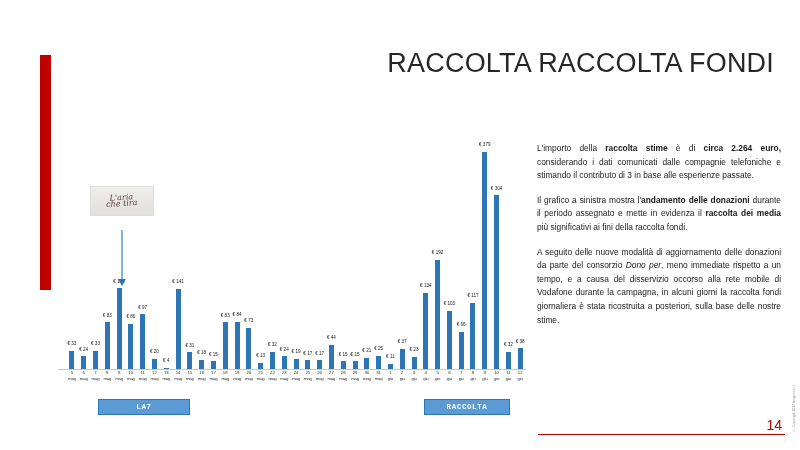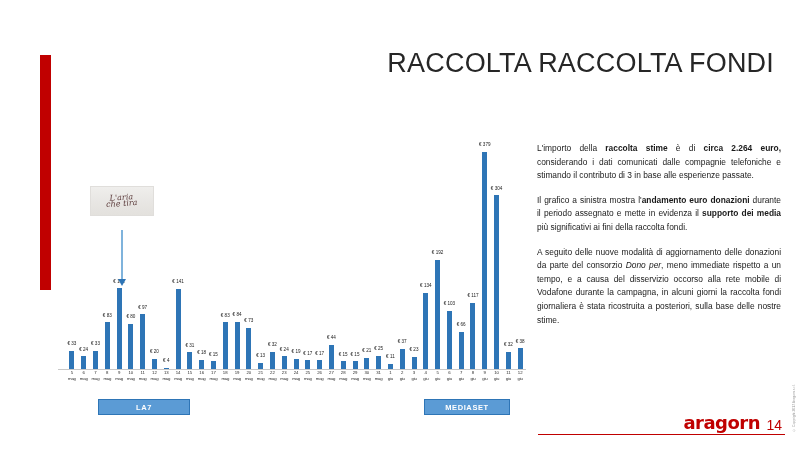--- a/index.html
+++ b/index.html
@@ -119,20 +119,21 @@
     height: 16px;
     border: 1px solid #2E75B6;
     background: #5B9BD5;
     color: #ffffff;
     font-size: 7.5px;
     font-weight: bold;
     letter-spacing: 0.6px;
     display: flex;
     align-items: center;
     justify-content: center;
+    font-family: Liberation Mono, monospace;
   }
   .pill.la7 { left: 98px; top: 399px; width: 92px; }
   .pill.mediaset { left: 424px; top: 399px; width: 86px; }
 
   
   .logo-thumb {
     position: absolute;
     left: 90px; top: 186px;
     width: 64px; height: 30px;
     background: linear-gradient(180deg,#efeeec 0%,#e8e6e3 55%,#e3e1dd 100%);
@@ -201,21 +202,21 @@
 <body>
 
 <div id="slide">
 
   <div class="accent-bar"></div>
 
   <div class="slide-title">RACCOLTA RACCOLTA FONDI</div>
 
   <div class="body-col">
     <p>L'importo della <b>raccolta stime</b> è di <b>circa 2.264 euro,</b> considerando i dati comunicati dalle compagnie telefoniche e stimando il contributo di 3 in base alle esperienze passate.</p>
-    <p>Il grafico a sinistra mostra l'<b>andamento euro donazioni</b> durante il periodo assegnato e mette in evidenza il <b>supporto dei media</b> più significativi ai fini della raccolta fondi.</p>
+    <p>Il grafico a sinistra mostra l'<b>andamento delle donazioni</b> durante il periodo assegnato e mette in evidenza il <b>raccolta dei media</b> più significativi ai fini della raccolta fondi.</p>
     <p>A seguito delle nuove modalità di aggiornamento delle donazioni da parte del consorzio <i>Dono per</i>, meno immediate rispetto a un tempo, e a causa del disservizio occorso alla rete mobile di Vodafone durante la campagna, in alcuni giorni la raccolta fondi giornaliera è stata ricostruita a posteriori, sulla base delle nostre stime.</p>
   </div>
 
   <div class="chart-area">
     <div class="plot" id="plot">
         <div class="col">
           <div class="bar-label" style="bottom: 20.975px;">€ 33</div>
           <div class="bar" style="height: 18.975px; background: rgb(46, 117, 182);"></div>
         </div>
         <div class="col">
@@ -534,20 +535,19 @@
 
   <div class="logo-thumb">
     <div class="script">
       <span>L'aria</span>
       <span>che tira</span>
     </div>
   </div>
   <div class="arrow"></div>
 
   <div class="pill la7">LA7</div>
-  <div class="pill mediaset">MEDIASET</div>
+  <div class="pill mediaset">RACCOLTA</div>
 
   <div class="footer-rule"></div>
-  <div class="brand">aragorn</div>
   <div class="page-num">14</div>
   <div class="copyright">© Copyright 2017 Aragorn s.r.l.</div>
 
 </div>
 
 </body></html>

